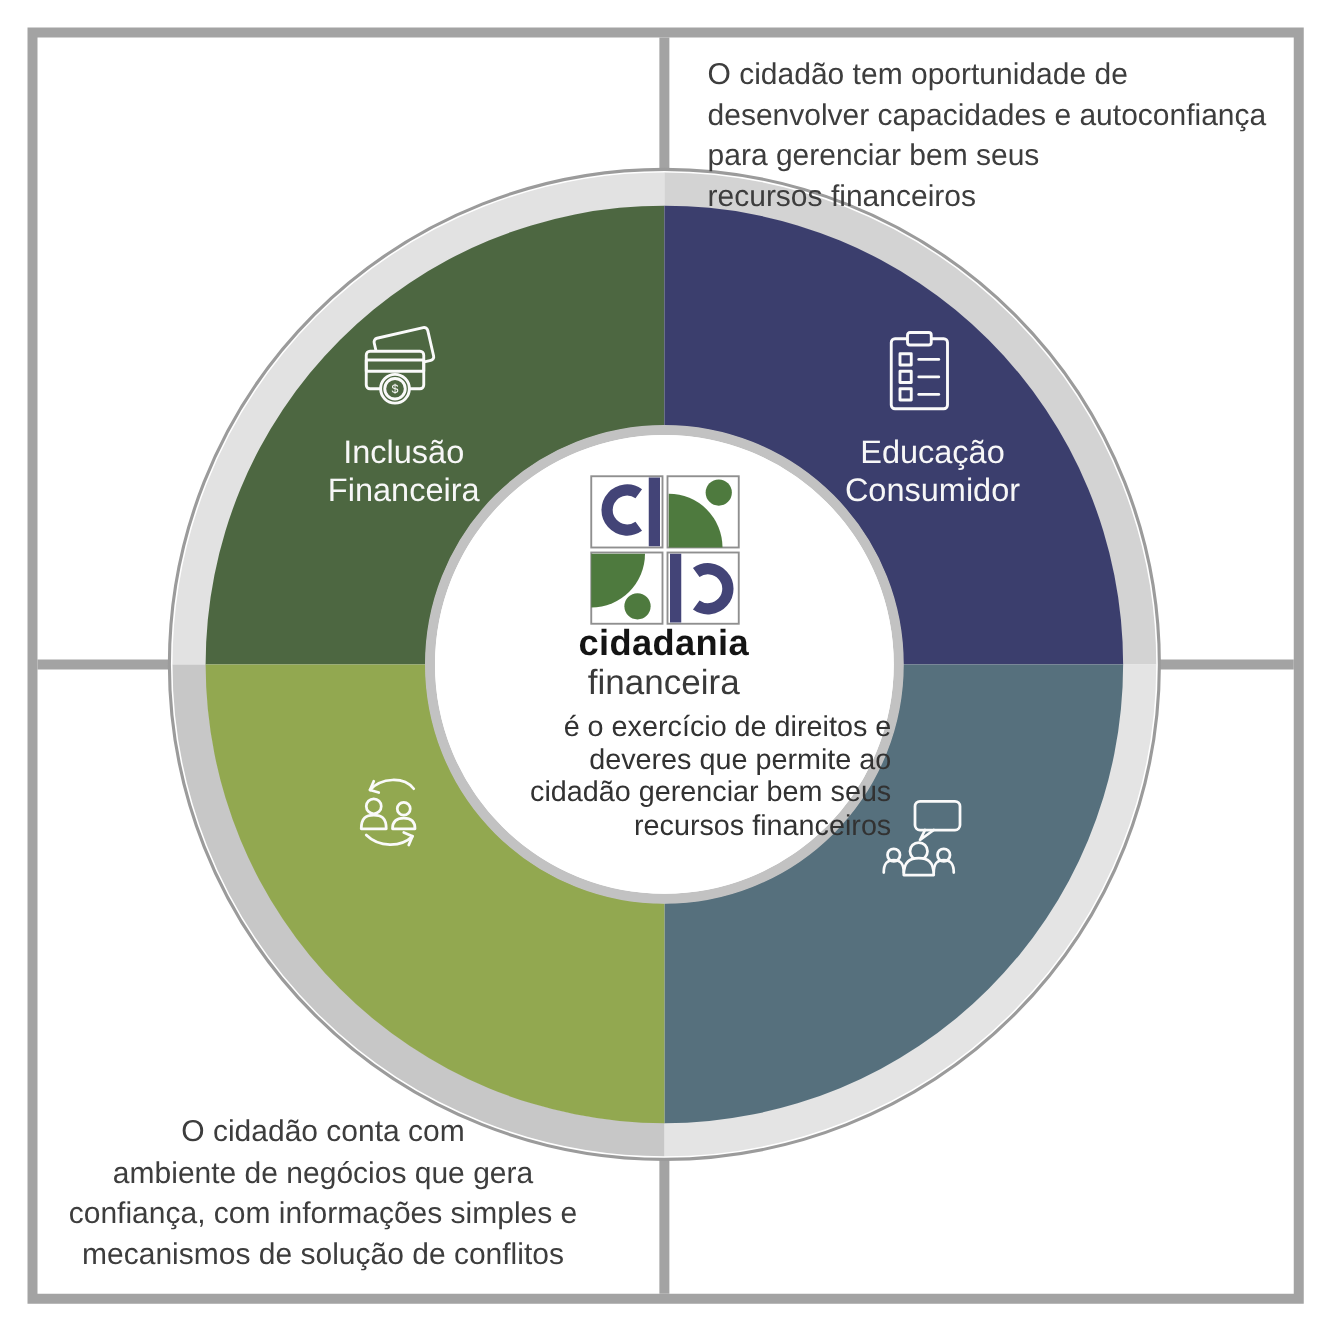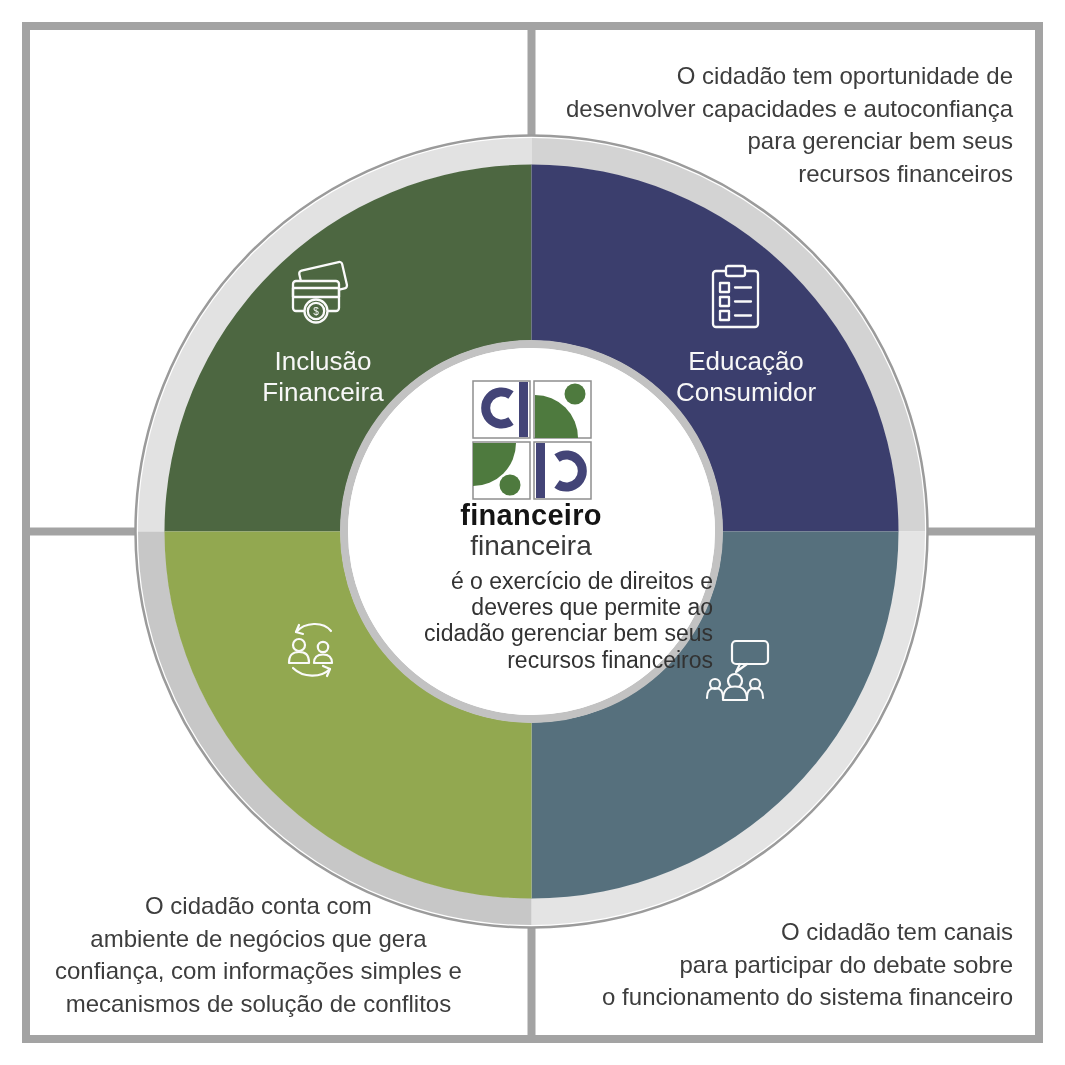--- a/index.html
+++ b/index.html
@@ -12,21 +12,21 @@
   }
   #diagram-svg{position:absolute;left:0;top:0;}
   .qtext{
     position:absolute;
     font-size:24px;
     line-height:1.36;
     color:#3d3d3d;
     white-space:pre-line;
   }
   .qtext.tl{left:55px;top:44px;text-align:left;}
-  .qtext.tr{right:52px;top:60px;text-align:right;}
+  .qtext.tr{right:52px;top:44px;}
   .qtext.bl{left:55px;top:890px;text-align:center;}
   .qtext.br{right:52px;top:916px;text-align:right;}
   .qlabel{
     position:absolute;
     width:320px;
     text-align:center;
     color:#f7f7f7;
     font-size:26px;
     line-height:1.18;
     white-space:pre-line;
@@ -143,29 +143,26 @@
   </svg>
 
   <div class="qtext tr">O cidadão tem oportunidade de
 desenvolver capacidades e autoconfiança
 para gerenciar bem seus
 recursos financeiros</div>
   <div class="qtext bl">O cidadão conta com
 ambiente de negócios que gera
 confiança, com informações simples e
 mecanismos de solução de conflitos</div>
-  <div class="qtext br">O cidadão tem canais
-para participar do debate sobre
-o funcionamento do sistema financeiro</div>
 
   <div class="qlabel tl">Inclusão
 Financeira</div>
   <div class="qlabel tr">Educação
 Consumidor</div>
 
-  <div class="logo-word1">financeiro</div>
+  <div class="logo-word1">cidadania</div>
   <div class="logo-word2">financeira</div>
   <div class="center-desc">é o exercício de direitos e
 deveres que permite ao
 cidadão gerenciar bem seus
 recursos financeiros</div>
 
 </div>
 
 </body></html>

